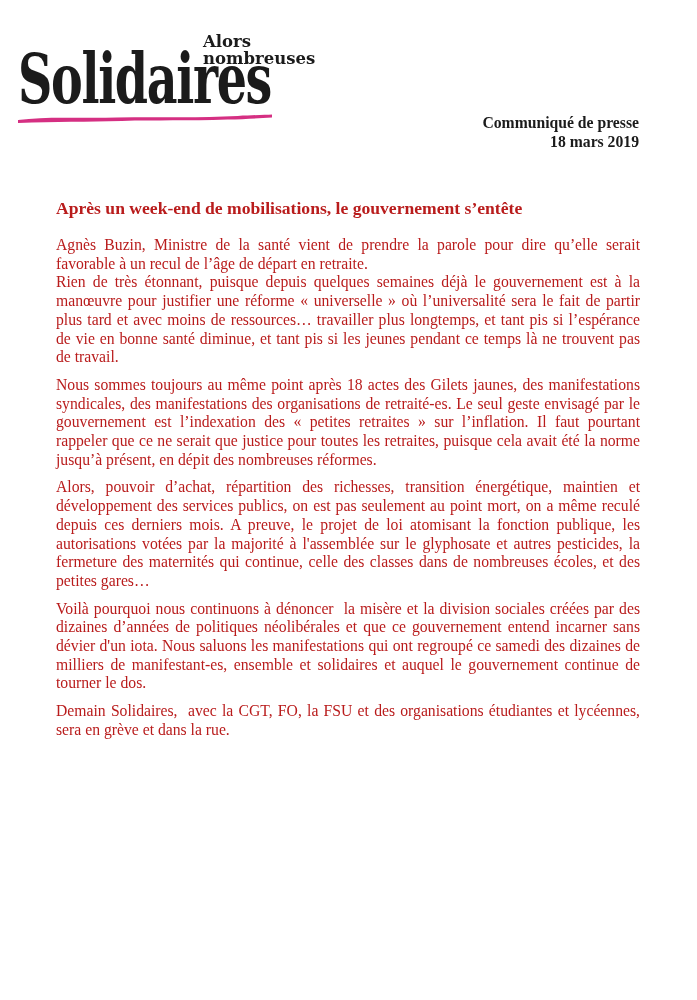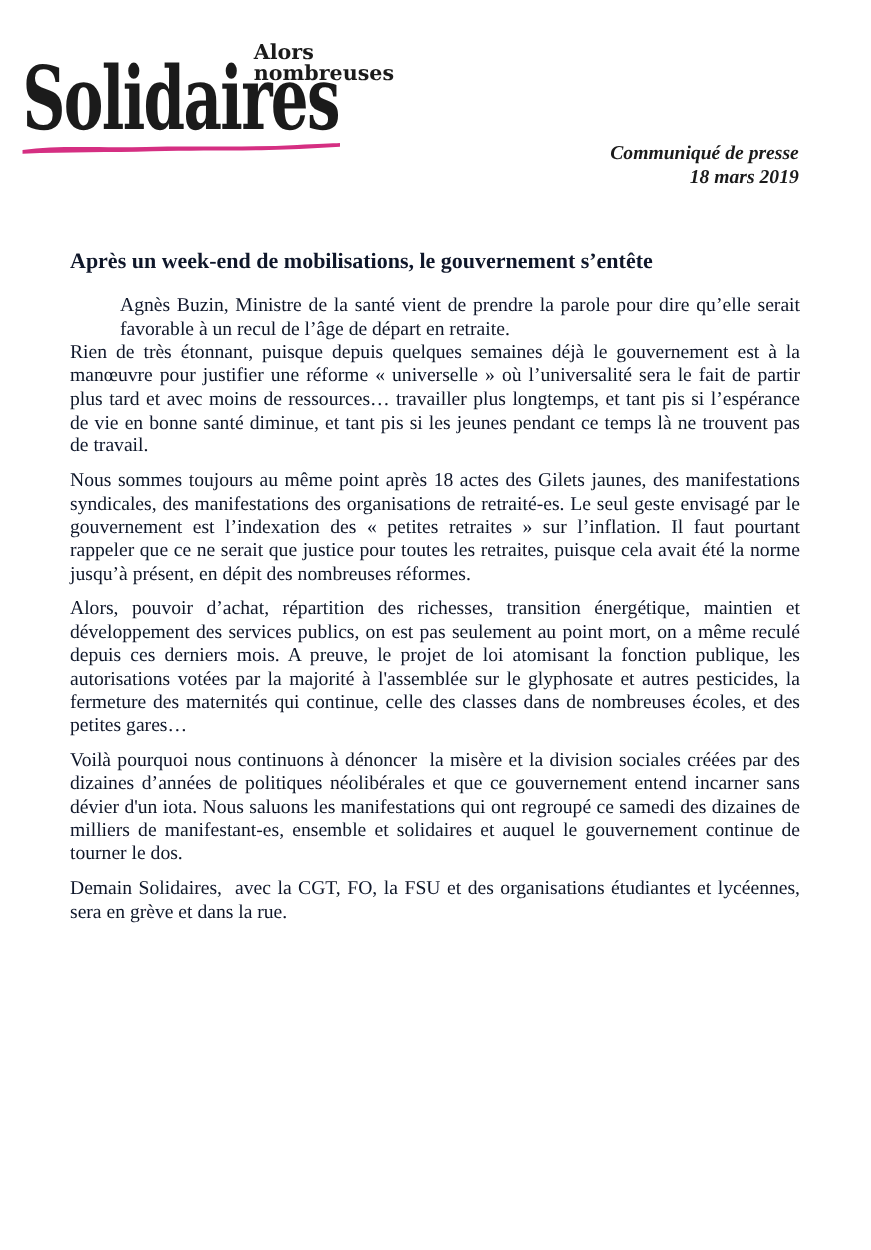--- a/index.html
+++ b/index.html
@@ -63,47 +63,45 @@
   
   .press-meta {
     position: absolute;
     right: 58px;
     top: 113px;
     text-align: right;
     font-weight: 700;
     font-size: 15.7px;
     line-height: 19px;
     color: #1b1b1b;
-    font-style: italic;
   }
 
   
   .content {
     position: absolute;
     left: 56px;
     right: 57px;
     top: 197px;
     font-size: 15.7px;
     line-height: 18.7px;
     text-align: justify;
-    color: #0f172a;
+    color: #b91c1c;
   }
   .content h1 {
     font-size: 17.6px;
     line-height: 23px;
     font-weight: 700;
     margin: 0 0 16px 0;
     text-align: left;
   }
   .content p {
     margin: 0 0 9px 0;
   }
   .content p.tight {
     margin-bottom: 0;
-    margin-left: 40px;
   }
   .content p.closing {
     font-weight: 400;
   }
 </style>
 </head>
 <body>
 
 <div class="page">
 

